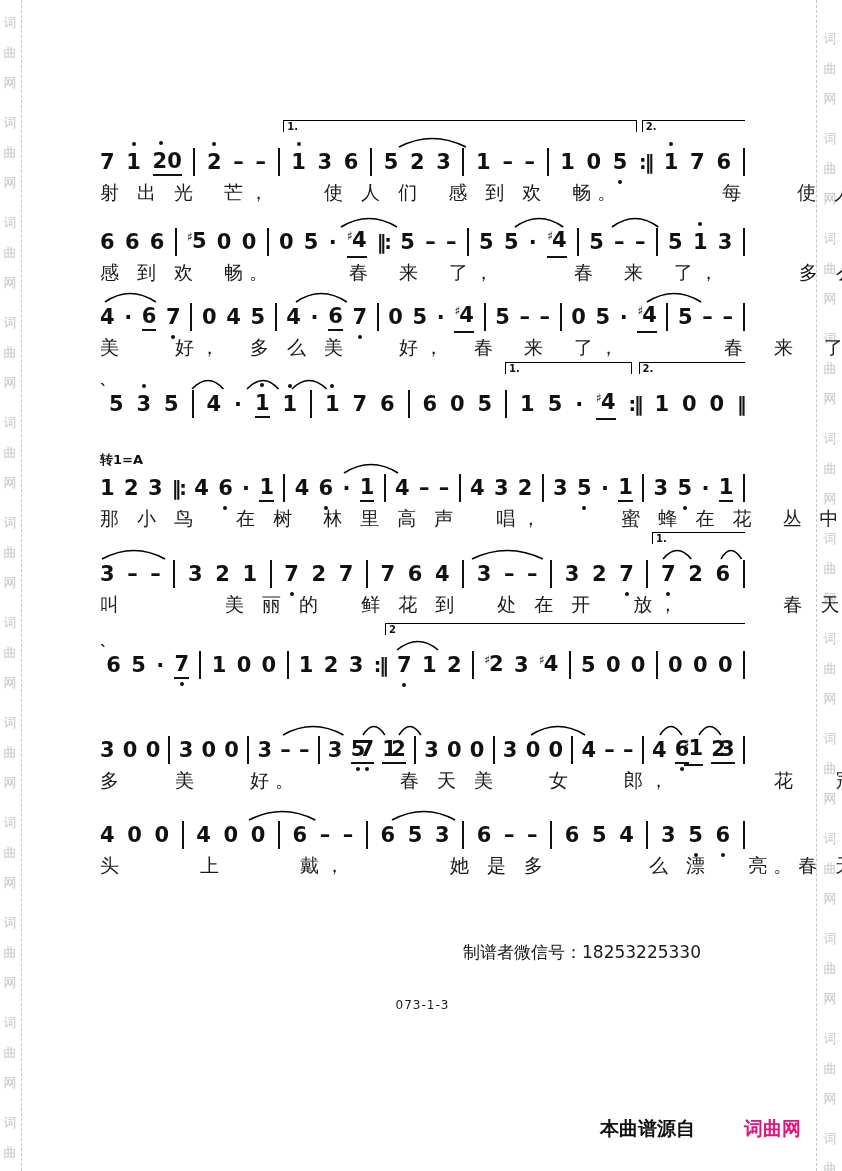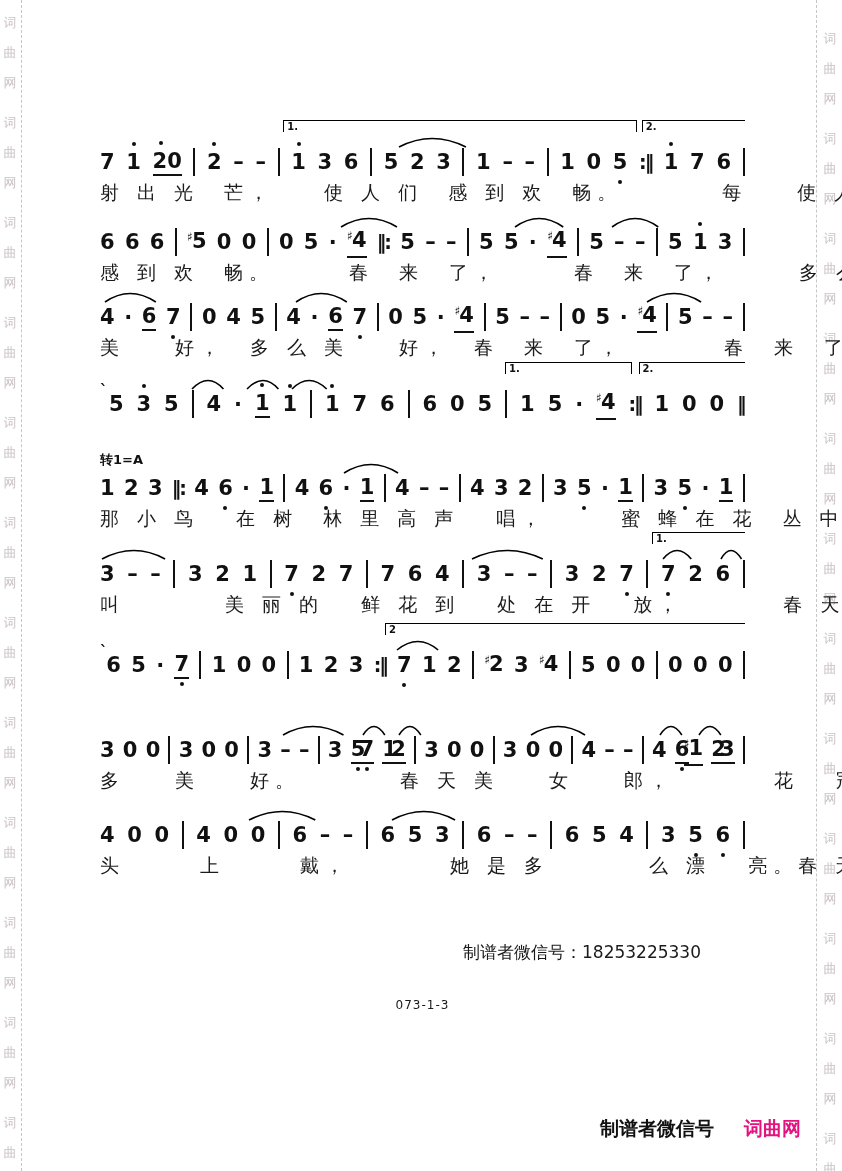--- a/index.html
+++ b/index.html
@@ -561,15 +561,15 @@
           <span class="tok">5<i class="dot lo"></i></span>
           <span class="tok">6<i class="dot lo"></i></span>
           <span class="barline"></span>
         </div>
         <div class="lyrics">头　　　上　　　戴，　　　　她 是 多　　　　么 漂　 亮。春 天</div>
       </div>
     </div>
 
   <div class="fn2">制谱者微信号：18253225330</div>
   <div class="pagecode">073-1-3</div>
-  <div class="credit">制谱者微信号</div>
+  <div class="credit">本曲谱源自</div>
   <div class="credit-site" id="credit-site" style="color: rgb(227, 18, 126);">词曲网</div>
 </div>
 
 </body></html>

